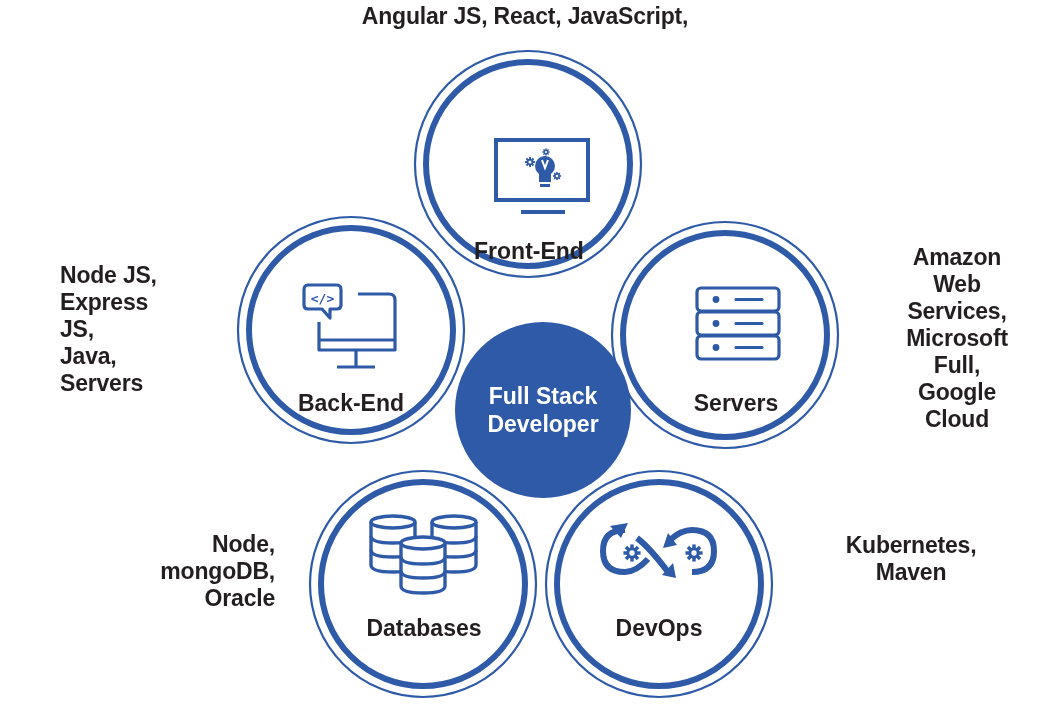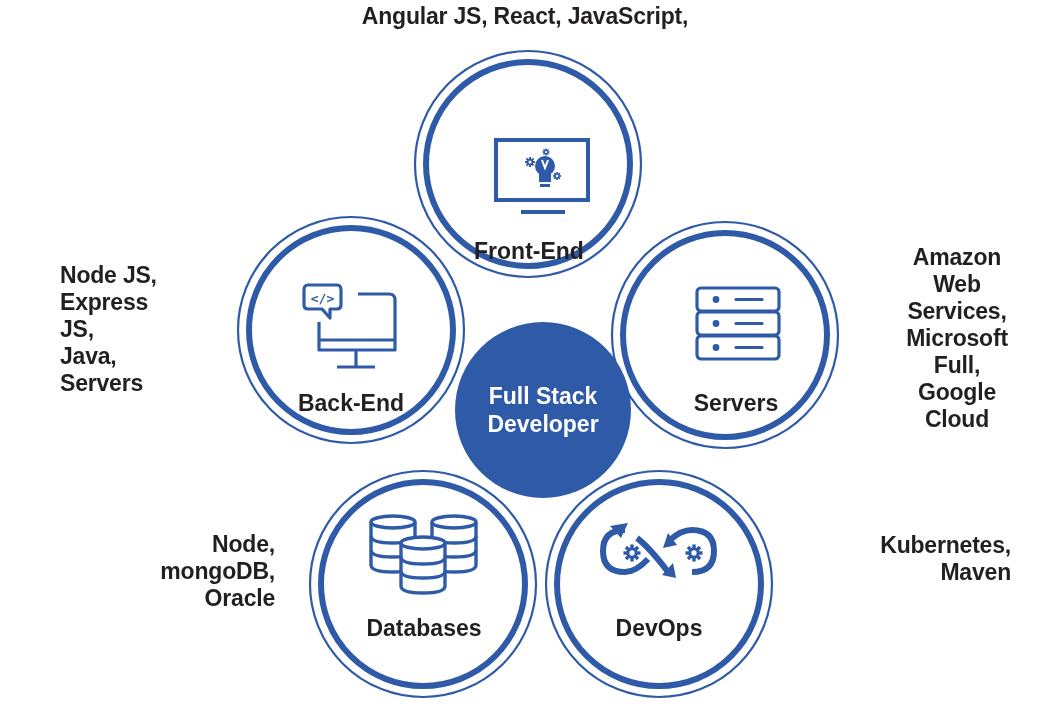--- a/index.html
+++ b/index.html
@@ -8,21 +8,21 @@
     #diagram { position: absolute; left: 0; top: 0; }
     .node-label { font-family: "Liberation Sans", sans-serif; font-weight: 700; font-size: 23px; fill: #231f20; }
     .center-label { font-family: "Liberation Sans", sans-serif; font-weight: 700; font-size: 23px; fill: #ffffff; }
     .tech { position: absolute; font-family: "Liberation Sans", sans-serif; font-weight: 700;
       font-size: 23px; line-height: 27px; color: #231f20; letter-spacing: -0.2px; }
     .tech span { display: block; }
     #tech-front { left: 300px; top: 3px; width: 450px; text-align: center; }
     #tech-back { left: 60px; top: 262px; width: 150px; text-align: left; }
     #tech-servers { left: 877px; top: 244px; width: 160px; text-align: center; }
     #tech-db { left: 120px; top: 531px; width: 155px; text-align: right; }
-    #tech-devops { left: 811px; top: 532px; width: 200px; text-align: right; }
+    #tech-devops { left: 811px; top: 532px; width: 200px; text-align: center; }
   </style>
 </head>
 <body>
 
 <svg id="diagram" width="1048" height="709" viewBox="0 0 1048 709" xmlns="http://www.w3.org/2000/svg">
   <defs>
     <g id="gear-shape">
       <circle r="6" fill="#2e5aa8"></circle>
       <g fill="#2e5aa8">
         <rect x="-1.8" y="-9" width="3.6" height="18"></rect>

